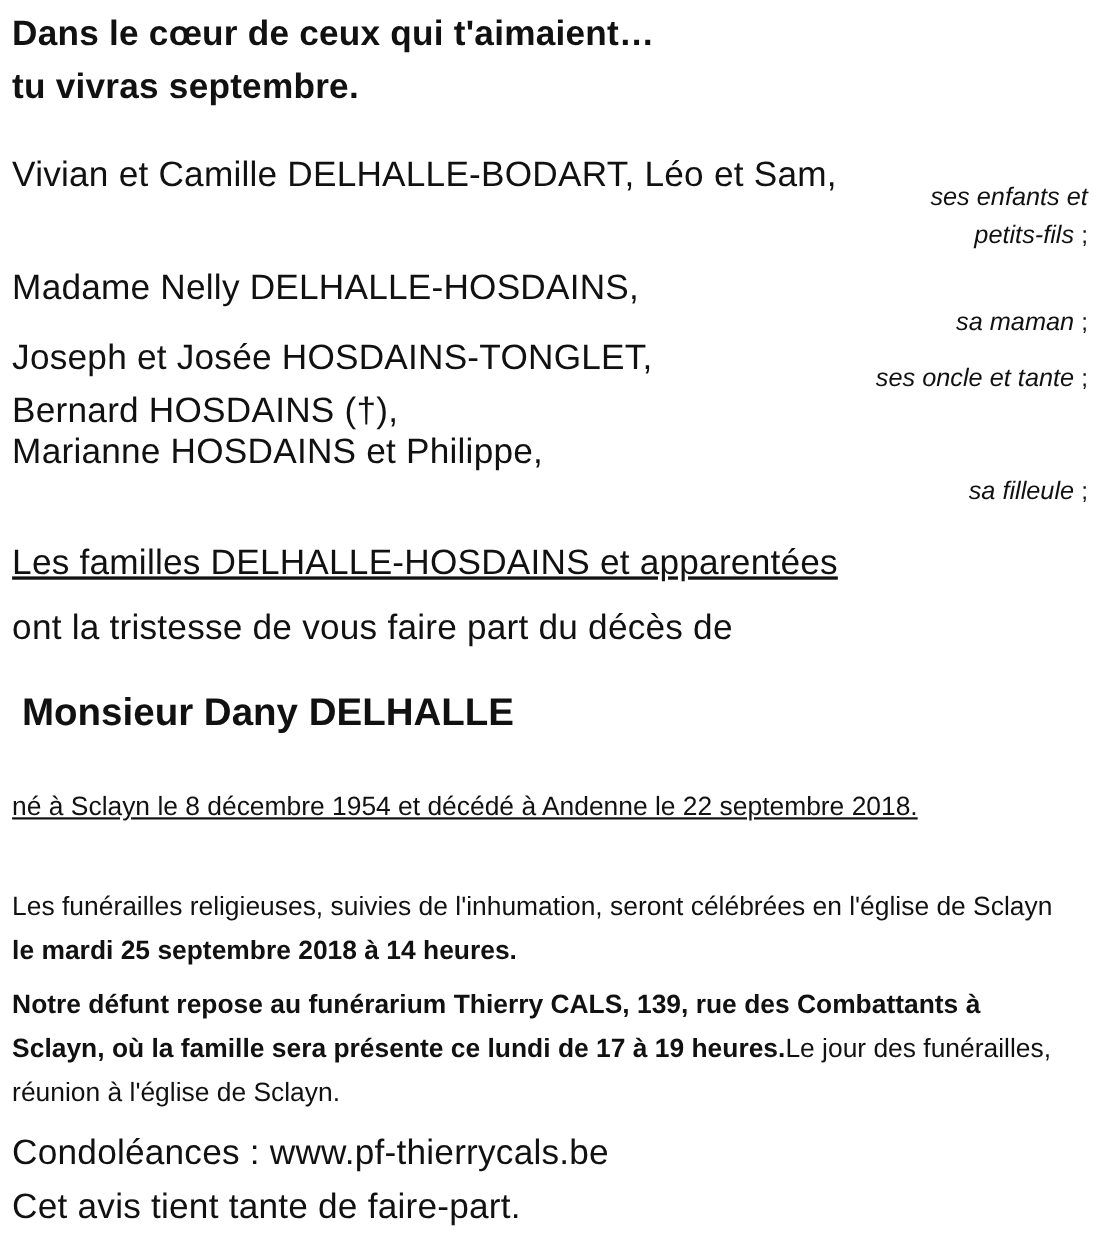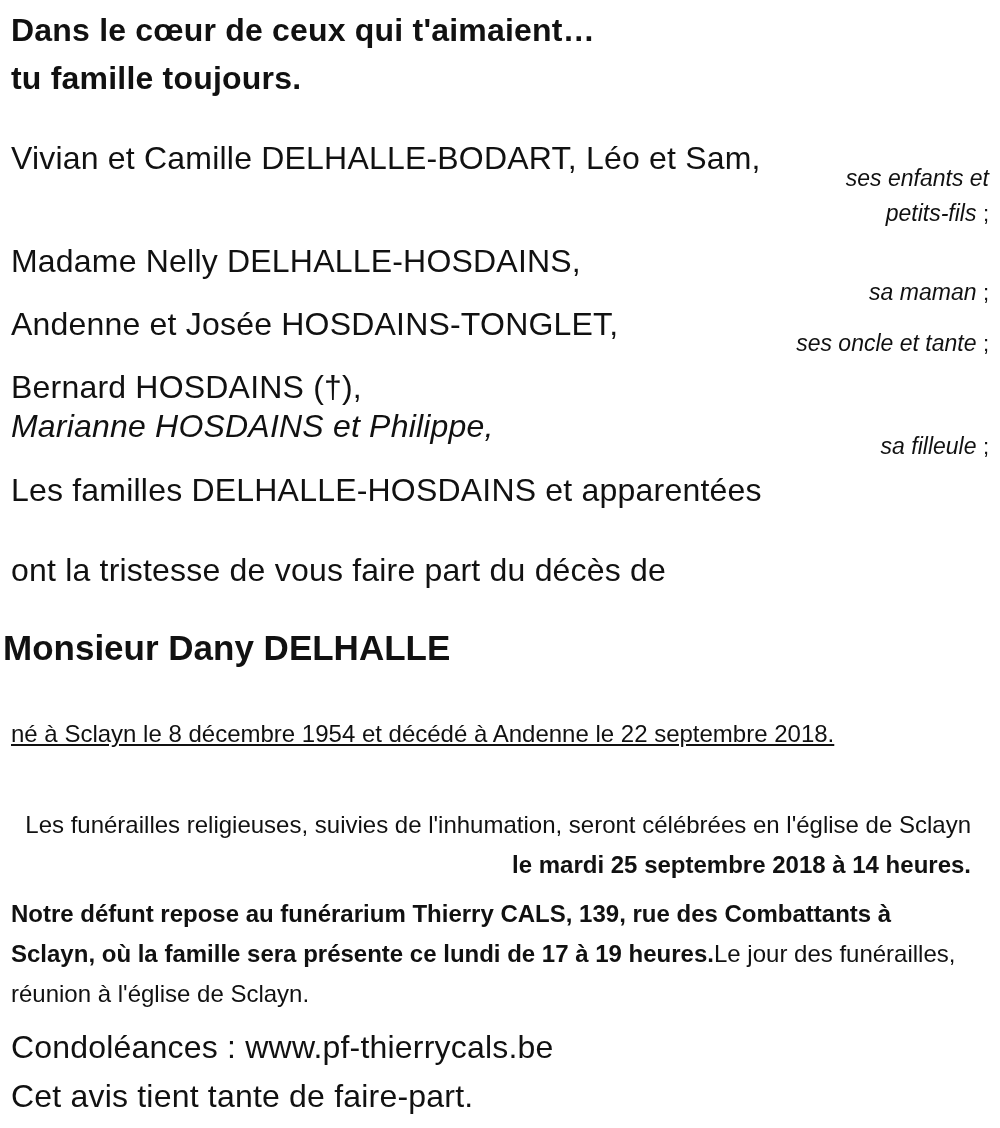--- a/index.html
+++ b/index.html
@@ -1,51 +1,51 @@
 <!DOCTYPE html>
 <html><head>
 <meta charset="utf-8">
 <style>
   html, body { margin:0; padding:0; background:#ffffff; }
   body { width:1000px; height:1128px; position:relative; overflow:hidden; color:#111; font-family:"Liberation Sans", sans-serif; }
   .line { position:absolute; left:11px; white-space:nowrap; font-size:32px; letter-spacing:0.2px; }
   .bold { font-weight:bold; }
   .right { position:absolute; right:11px; text-align:right; white-space:nowrap; font-style:italic; font-size:23px; }
   .semi { font-size:22px; font-style:normal; }
-  .title { position:absolute; left:3px; font-size:35px; font-weight:bold; white-space:nowrap; }
+  .title { position:absolute; left:20px; font-size:35px; font-weight:bold; white-space:nowrap; }
   .para { position:absolute; left:11px; width:960px; font-size:24px; line-height:40px; }
   .b { font-weight:bold; }
 </style>
 </head>
 <body>
 
 <div class="line bold" style="top:12px;">Dans le cœur de ceux qui t'aimaient…</div>
-<div class="line bold" style="top:60px;">tu famille toujours.</div>
+<div class="line bold" style="top:60px;">tu vivras septembre.</div>
 
 <div class="line" style="top:140px;">Vivian et Camille DELHALLE-BODART, Léo et Sam,</div>
 <div class="right" style="top:165px;">ses enfants et</div>
 <div class="right" style="top:200px;"><span>petits-fils</span> <span class="semi">;</span></div>
 
 <div class="line" style="top:243px;text-align:center;">Madame Nelly DELHALLE-HOSDAINS,</div>
 <div class="right" style="top:267px;margin-top:12px;"><span>sa maman</span> <span class="semi">;</span></div>
 
-<div class="line" style="top:306px;">Andenne et Josée HOSDAINS-TONGLET,</div>
+<div class="line" style="top:306px;">Joseph et Josée HOSDAINS-TONGLET,</div>
 <div class="right" style="top:330px;"><span>ses oncle et tante</span> <span class="semi">;</span></div>
 
-<div class="line" style="top:369px;">Bernard HOSDAINS (†),</div>
-<div class="line" style="top:408px;font-style:italic;">Marianne HOSDAINS et Philippe,</div>
+<div class="line" style="top:355px;">Bernard HOSDAINS (†),</div>
+<div class="line" style="top:392px;">Marianne HOSDAINS et Philippe,</div>
 <div class="right" style="top:433px;"><span>sa filleule</span> <span class="semi">;</span></div>
 
-<div class="line" style="top:472px;">Les familles DELHALLE-HOSDAINS et apparentées</div>
+<div class="line" style="top:493px;text-decoration:underline;">Les familles DELHALLE-HOSDAINS et apparentées</div>
 
 <div class="line" style="top:552px;">ont la tristesse de vous faire part du décès de</div>
 
 <div class="title" style="top:628px;">Monsieur Dany DELHALLE</div>
 
 <div class="para" style="top:714px;text-decoration:underline;">né à Sclayn le 8 décembre 1954 et décédé à Andenne le 22 septembre 2018.</div>
 
-<div class="para" style="top:805px;text-align:right;"><span>Les funérailles religieuses, suivies de l'inhumation, seront célébrées en l'église de Sclayn </span><span class="b">le mardi 25 septembre 2018 à 14 heures.</span></div>
+<div class="para" style="top:805px;"><span>Les funérailles religieuses, suivies de l'inhumation, seront célébrées en l'église de Sclayn </span><span class="b">le mardi 25 septembre 2018 à 14 heures.</span></div>
 
 <div class="para" style="top:894px;"><span class="b">Notre défunt repose au funérarium Thierry CALS, 139, rue des Combattants à Sclayn, où la famille sera présente ce lundi de 17 à 19 heures.</span><span>Le jour des funérailles, réunion à l'église de Sclayn.</span></div>
 
 <div class="line" style="top:1029px;"><span>Condoléances : </span><span>www.pf-thierrycals.be</span></div>
 
 <div class="line" style="top:1078px;">Cet avis tient tante de faire-part.</div>
 
 </body></html>

